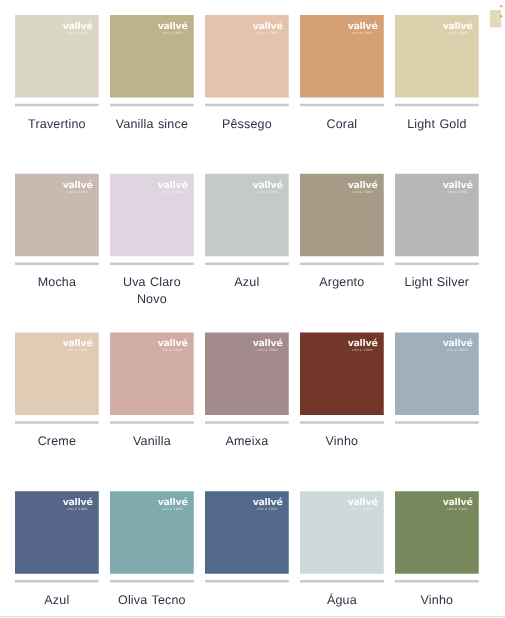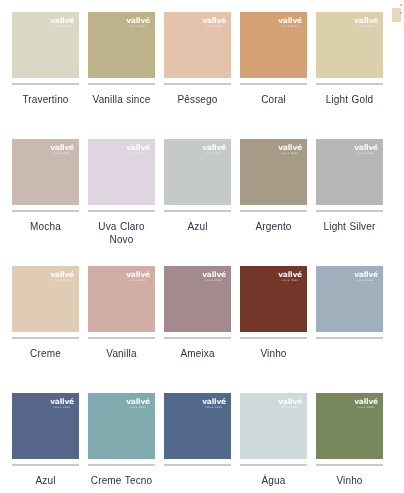--- a/index.html
+++ b/index.html
@@ -262,21 +262,21 @@
         <div class="label" style="color: rgb(45, 50, 68);">Azul</div>
       </div>
       <div class="cell">
         <div class="chip" style="background: rgb(127, 170, 174);">
           <div class="logo">
             <span class="word">vallvé</span>
             <span class="sub">since 1960</span>
           </div>
         </div>
         <div class="divider" style="background: rgb(201, 201, 201);"></div>
-        <div class="label" style="color: rgb(45, 50, 68);">Creme Tecno</div>
+        <div class="label" style="color: rgb(45, 50, 68);">Oliva Tecno</div>
       </div>
       <div class="cell">
         <div class="chip" style="background: rgb(83, 105, 140);">
           <div class="logo">
             <span class="word">vallvé</span>
             <span class="sub">since 1960</span>
           </div>
         </div>
         <div class="divider" style="background: rgb(201, 201, 201);"></div>
       </div>

